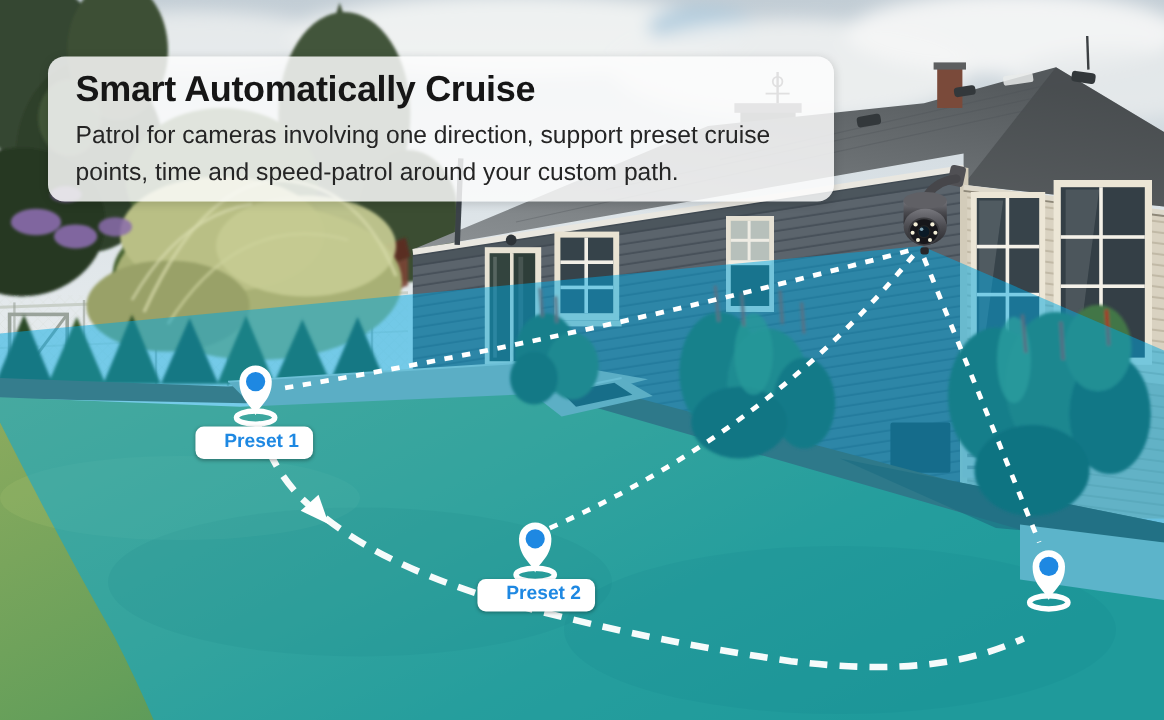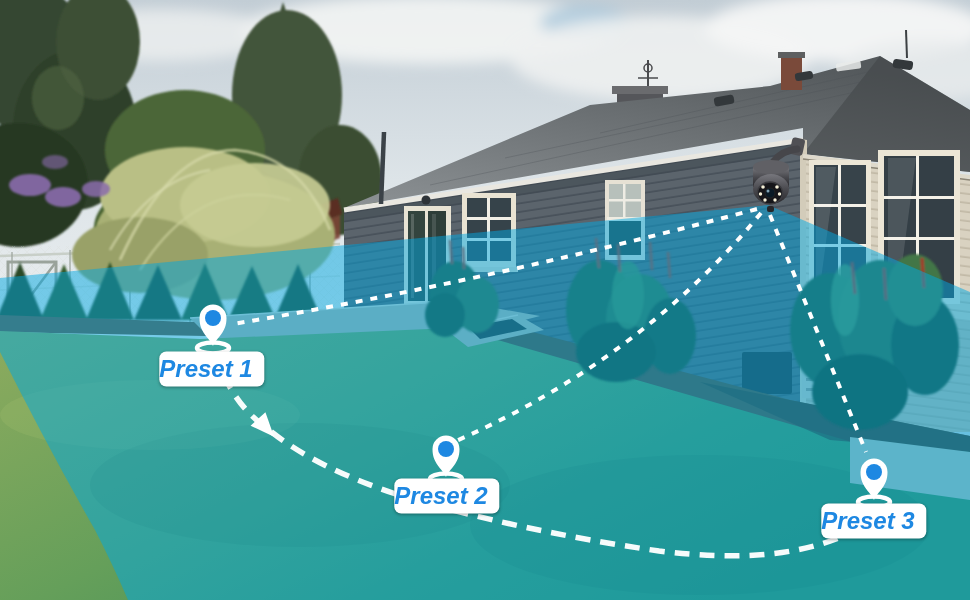--- a/index.html
+++ b/index.html
@@ -20,24 +20,23 @@
     margin:11px 0 0 23px;font-size:30px;font-weight:700;color:var(--title-text,#161616);
     letter-spacing:-0.3px;line-height:1.15;
   }
   .title-card .subline{
     margin:4px 0 0 23px;font-size:20.5px;font-weight:400;color:#252525;line-height:31px;
   }
   
   .preset-label{
     position:absolute;transform:translate(-50%,-50%);
     background:var(--label-bg,#ffffff);color:var(--accent-blue,#1e88e2);
-    font-size:24px;font-weight:700;line-height:1;
-    padding:5px 12px 6px 0;border-radius:7px;white-space:nowrap;
+    font-size:16px;font-weight:700;line-height:1;
+    padding:5px 12px 6px 24px;border-radius:7px;white-space:nowrap;
     box-shadow:0 1px 3px rgba(0,0,0,0.28);
-    font-style:italic;
   }
   .preset-label.p1{left:212px;top:369px;}
   .preset-label.p2{left:447px;top:496px;}
   .preset-label.p3{left:874px;top:521px;}
   
   .fov{fill:var(--fov-overlay-blue,#00a7e1);fill-opacity:0.5;}
   .route{stroke:var(--route-white,#ffffff);fill:none;}
   .pin-body{fill:#ffffff;}
   .pin-dot{fill:var(--accent-blue,#1e88e2);}
   .pin-base{fill:none;stroke:#ffffff;}
@@ -348,18 +347,24 @@
     <path class="pin-body" d="M 0 0 C -4 -9 -13.5 -13 -13.5 -28 A 13.5 13.5 0 1 1 13.5 -28 C 13.5 -13 4 -9 0 0 Z"></path>
     <circle class="pin-dot" cx="0" cy="-28" r="8"></circle>
   </g>
   <g transform="translate(874,500)">
     <ellipse class="pin-base" cx="0" cy="2" rx="16" ry="5.5" stroke-width="4.5"></ellipse>
     <path class="pin-body" d="M 0 0 C -4 -9 -13.5 -13 -13.5 -28 A 13.5 13.5 0 1 1 13.5 -28 C 13.5 -13 4 -9 0 0 Z"></path>
     <circle class="pin-dot" cx="0" cy="-28" r="8"></circle>
   </g>
 </svg>
 
+<div class="title-card">
+  <div class="headline">Smart Automatically Cruise</div>
+  <div class="subline">
+    <span>Patrol for cameras involving one direction, support preset cruise</span><br>
+    <span>points, time and speed-patrol around your custom path.</span>
+  </div>
+</div>
 
 <div class="preset-label p1">Preset 1</div>
 <div class="preset-label p2">Preset 2</div>
-<div class="preset-label p3">Preset 3</div>
 
 </div>
 
 </body></html>

